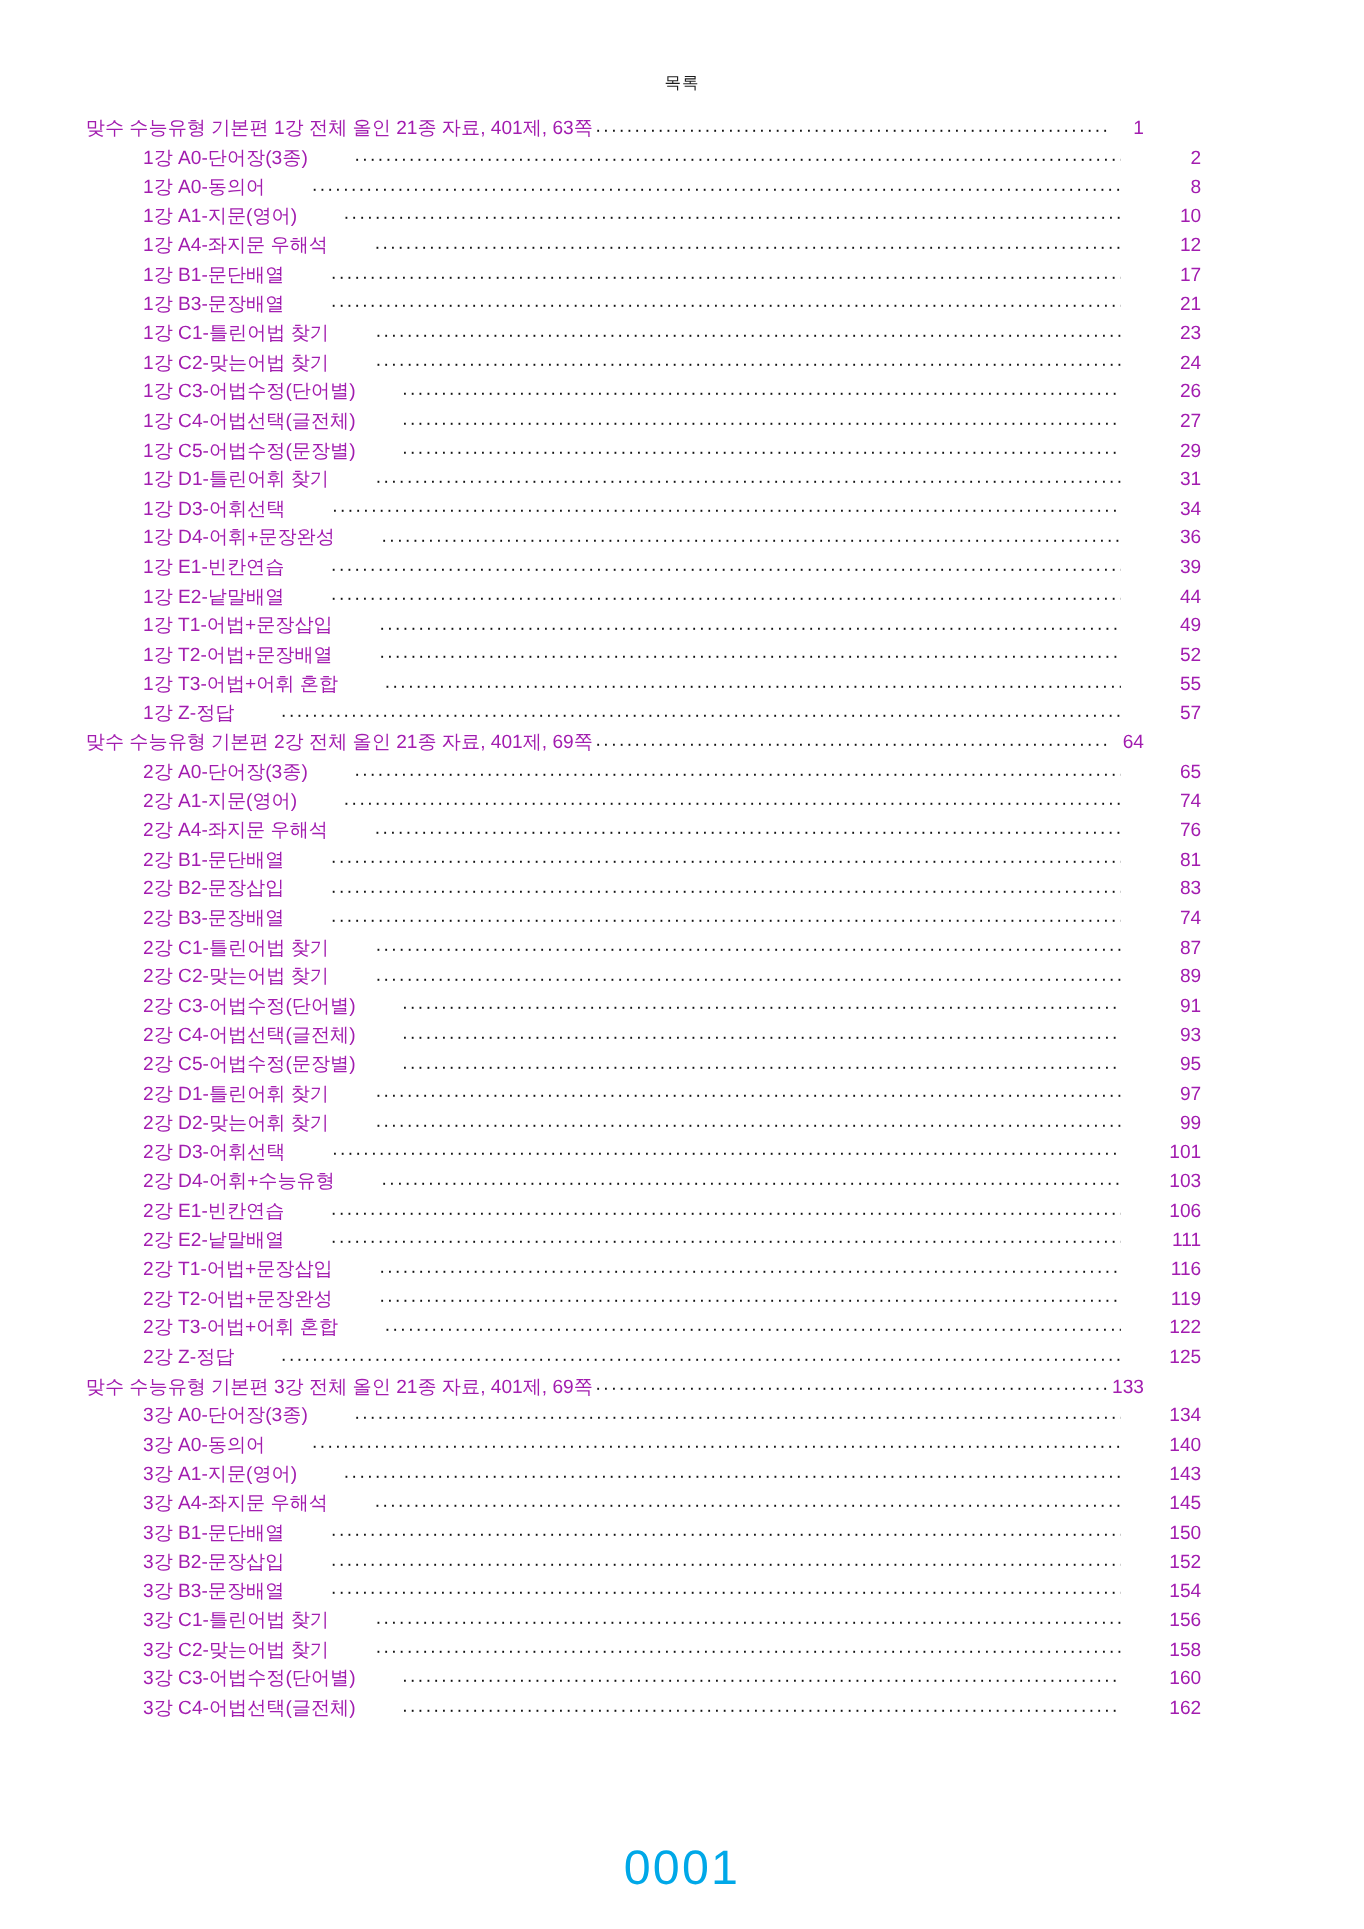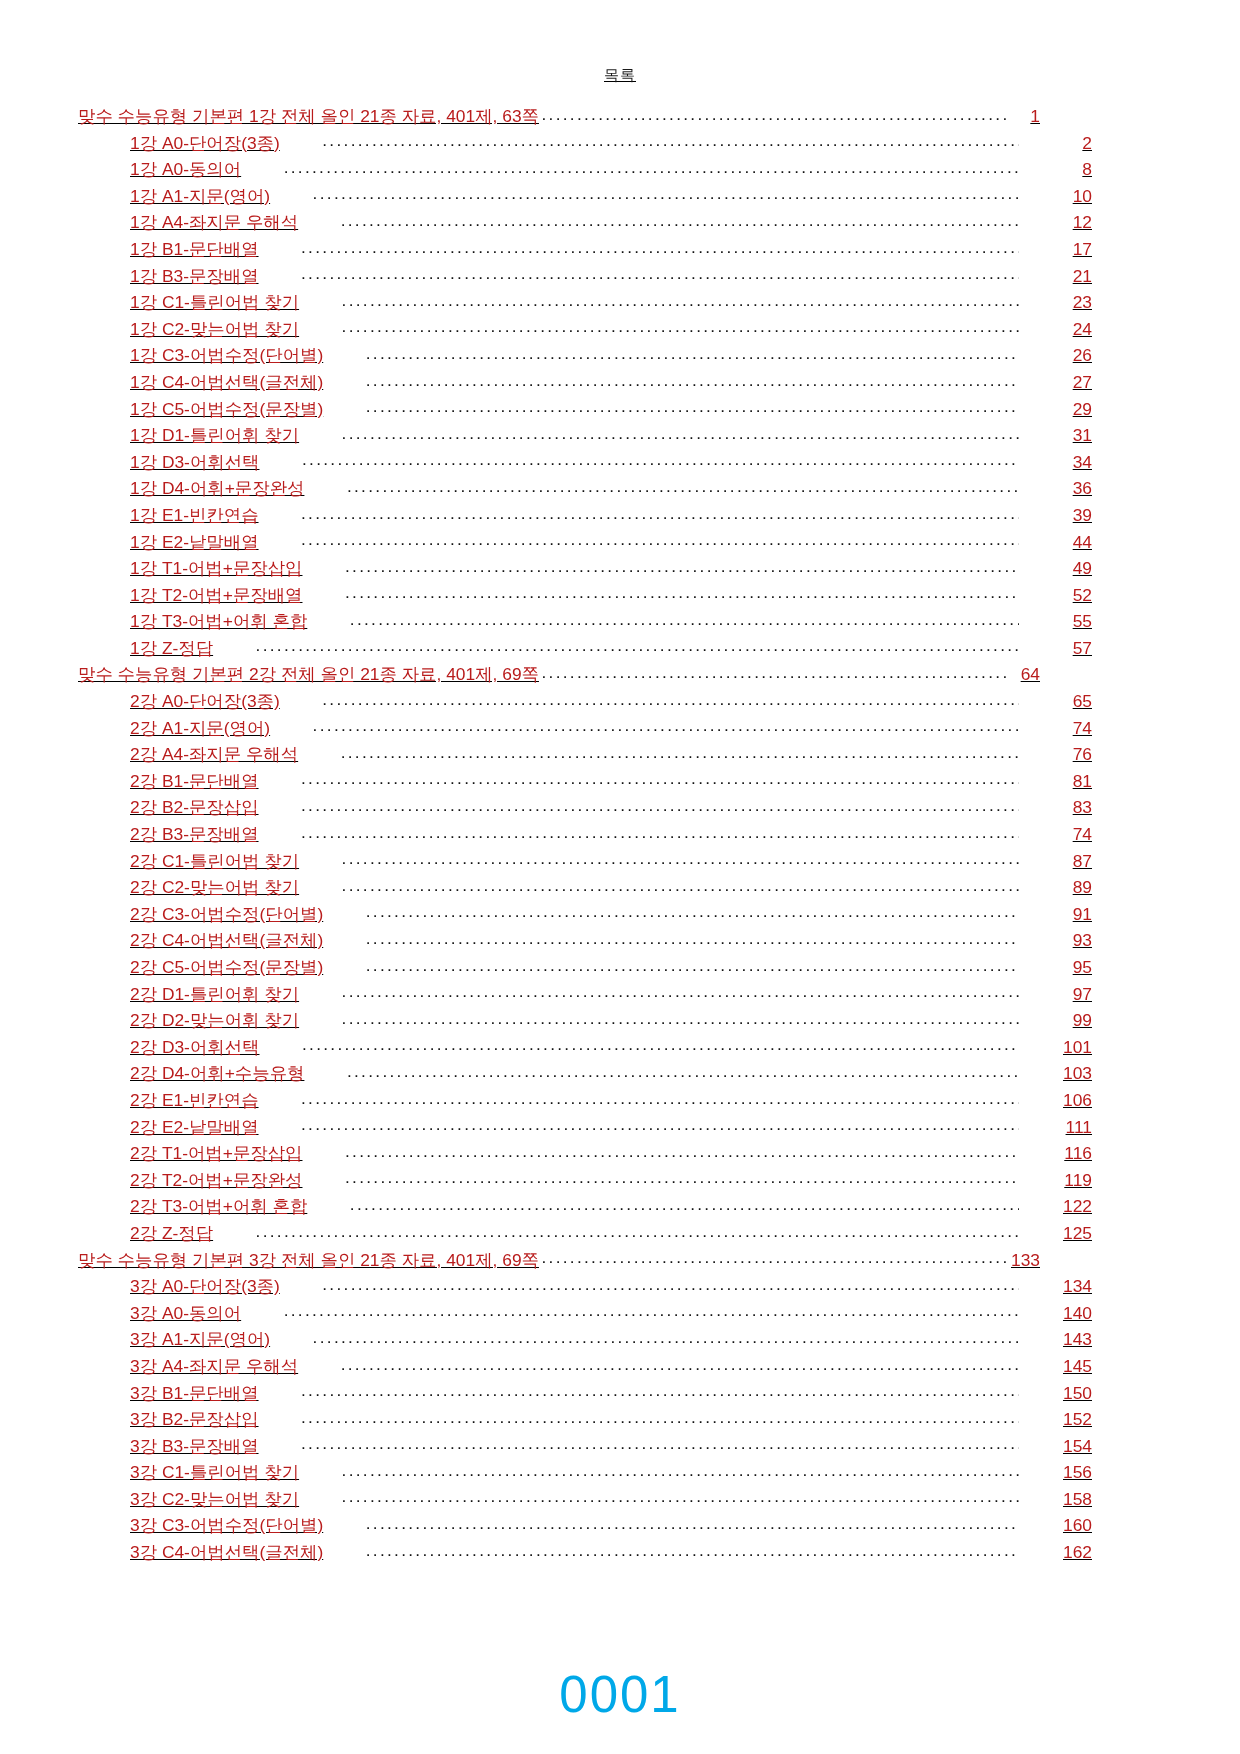--- a/index.html
+++ b/index.html
@@ -15,21 +15,20 @@
     position: relative;
     overflow: hidden;
   }
 
   .page {
     position: relative;
     width: 1240px;
     height: 1754px;
     box-sizing: border-box;
     padding: 0;
-    text-decoration: underline;
   }
 
   .doc-title {
     text-align: center;
     font-size: 15px;
     font-weight: 400;
     letter-spacing: 1px;
     margin: 0;
     padding-top: 66px;
     color: #1a1a1a;
@@ -42,21 +41,21 @@
     padding-top: 18px;
   }
 
   .toc-row {
     display: flex;
     align-items: baseline;
     width: 962px;
     margin-left: 78px;
     font-size: 17.4px;
     line-height: 26.6px;
-    color: #b91c1c;
+    color: #a21caf;
     white-space: nowrap;
   }
 
   .toc-row.level-0 {
     margin-left: 78px;
   }
   .toc-row.level-1 {
     margin-left: 78px;
     padding-left: 52px;
     gap: 40px;
@@ -91,21 +90,21 @@
     min-width: 30px;
     padding-left: 3px;
   }
 
   .footer-num {
     position: absolute;
     left: 0;
     right: 0;
     bottom: 30px;
     text-align: center;
-    font-size: 51px;
+    font-size: 44px;
     font-weight: 400;
     letter-spacing: 2px;
     color: #00a8e8;
   }
 </style>
 </head>
 <body>
 
 <div class="page">
 

